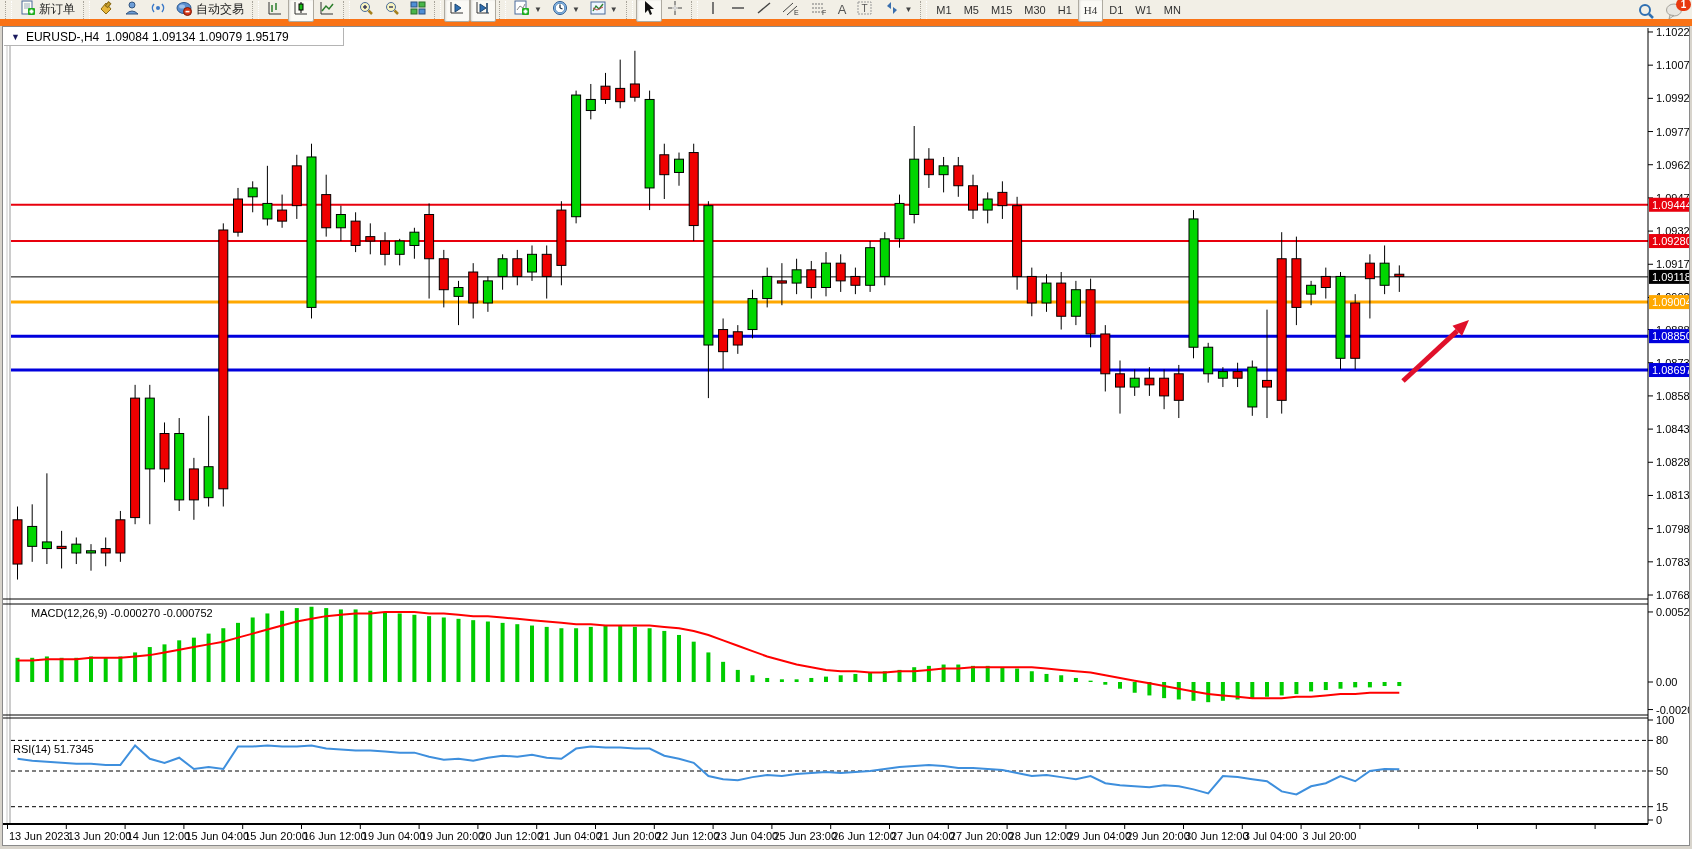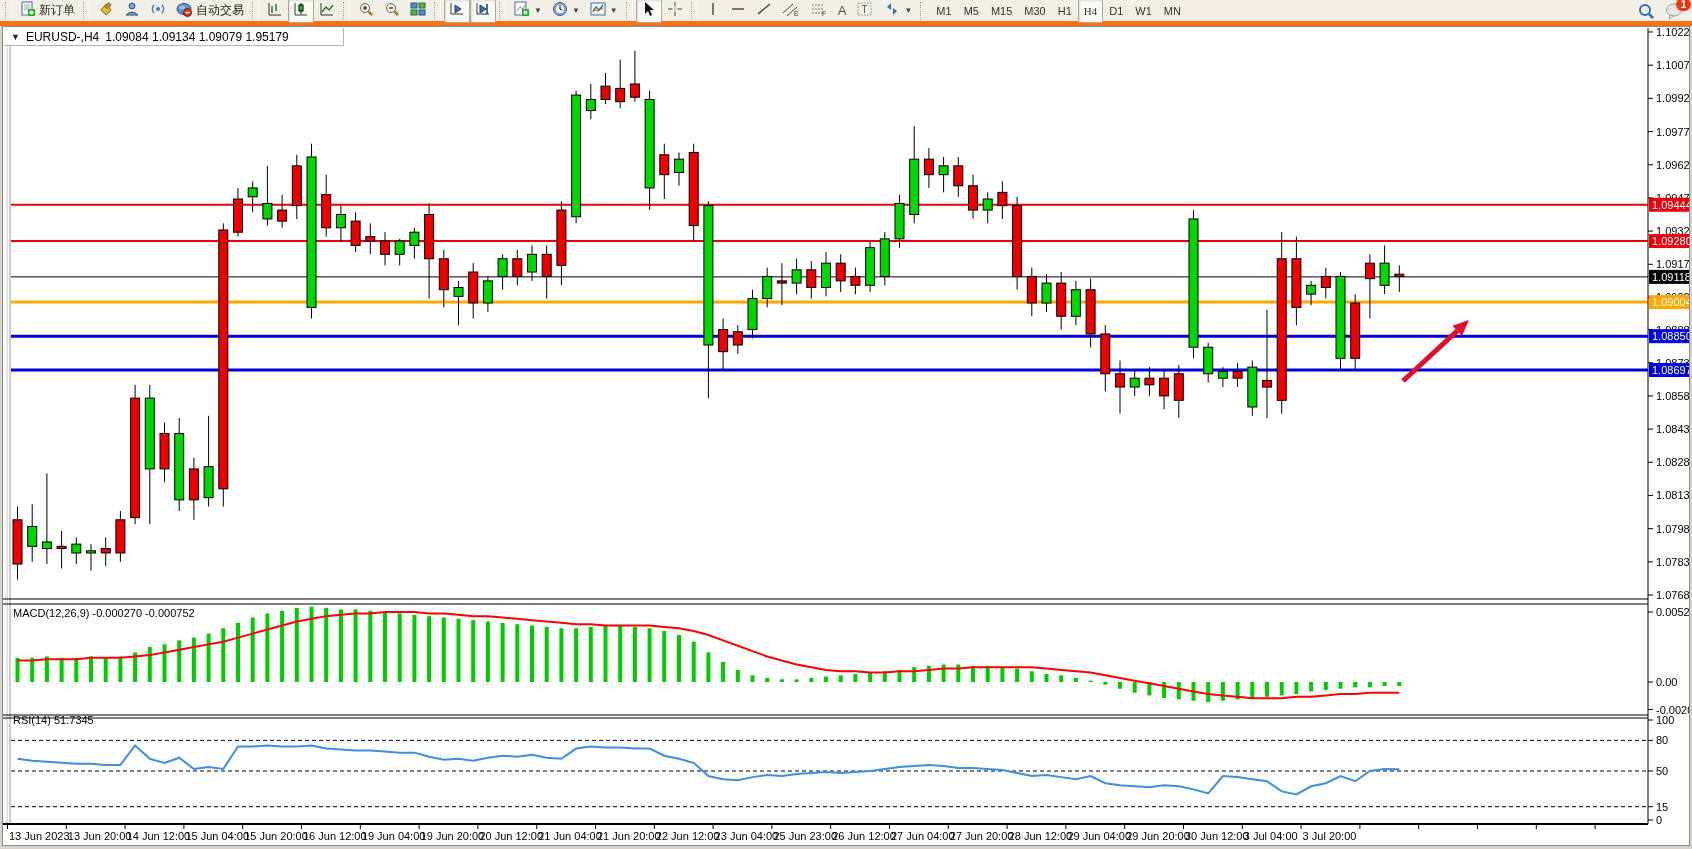--- a/index.html
+++ b/index.html
@@ -1,18 +1,18 @@
 <!DOCTYPE html>
 <html><head>
 <meta charset="utf-8">
 <style>
   html,body{margin:0;padding:0;}
   body{width:1692px;height:849px;background:#d8d4cc;font-family:"Liberation Sans",sans-serif;overflow:hidden;position:relative;}
   
-  #toolbar{position:absolute;left:0;top:0;width:1692px;height:26px;background:#f2efe6;border-bottom:5px solid #f97316;display:flex;align-items:center;padding-left:2px;box-sizing:border-box;}
+  #toolbar{position:absolute;left:0;top:0;width:1692px;height:26px;background:#f2efe6;border-bottom:7px solid #f97316;display:flex;align-items:center;padding-left:2px;box-sizing:border-box;}
   .grip{width:5px;height:18px;margin:0 3px;border-left:1px dotted #a8a49a;border-right:1px dotted #fff;}
   .btn{height:22px;display:inline-flex;align-items:center;gap:3px;padding:0 4px;border:1px solid transparent;border-radius:2px;font-size:12px;color:#222;cursor:default;white-space:nowrap;}
   .btn.pressed{background:#fbfaf6;border:1px solid #aeaaa0;box-shadow:inset 1px 1px 2px rgba(0,0,0,.12);font-family:Liberation Serif, serif;}
   .btn .caret{font-size:8px;color:#444;margin-left:1px;}
   .tf{font-family:"Liberation Sans",sans-serif;font-size:11px;color:#333;padding:0 5px;}
   .icon{display:inline-block;}
   #right-tools{position:absolute;right:8px;top:2px;display:flex;align-items:center;gap:10px;}
   #chat-wrap{position:relative;}
   #chat-badge{position:absolute;right:-7px;top:-4px;background:#e8380d;color:#fff;border-radius:8px;min-width:13px;height:13px;font-size:10px;line-height:13px;text-align:center;font-weight:bold;padding:0 1px;}
   
@@ -318,24 +318,24 @@
   </div>
 </div>
 
 <div id="chart-window">
   <div id="title-box">
     <span class="tri">▼</span>
     <span>EURUSD-,H4</span>
     <span>1.09084 1.09134 1.09079 1.95179</span>
   </div>
 
-  <div class="pane-label" style="left:10px;top:580px;">
+  <div class="pane-label" style="left:28px;top:580px;">
     <span>MACD(12,26,9)</span>&nbsp;<span>-0.000270 -0.000752</span>
   </div>
-  <div class="pane-label" style="left:10px;top:687px;">
+  <div class="pane-label" style="left:10px;top:716px;">
     <span>RSI(14)</span>&nbsp;<span>51.7345</span>
   </div>
 
   <div id="plot-wrap">
     <svg id="plot" width="1686" height="818" viewBox="0 26 1686 818">
         <rect x="0" y="26" width="1686" height="818" fill="#ffffff"></rect>
         <line x1="4" y1="27" x2="4" y2="823" stroke="#c8c8c8"></line>
         <line x1="7" y1="27" x2="7" y2="823" stroke="#9a9a9a"></line>
         <g>
           <line x1="8" y1="203.76443239054424" x2="1645" y2="203.76443239054424" stroke="#e8000d" stroke-width="2"></line>

